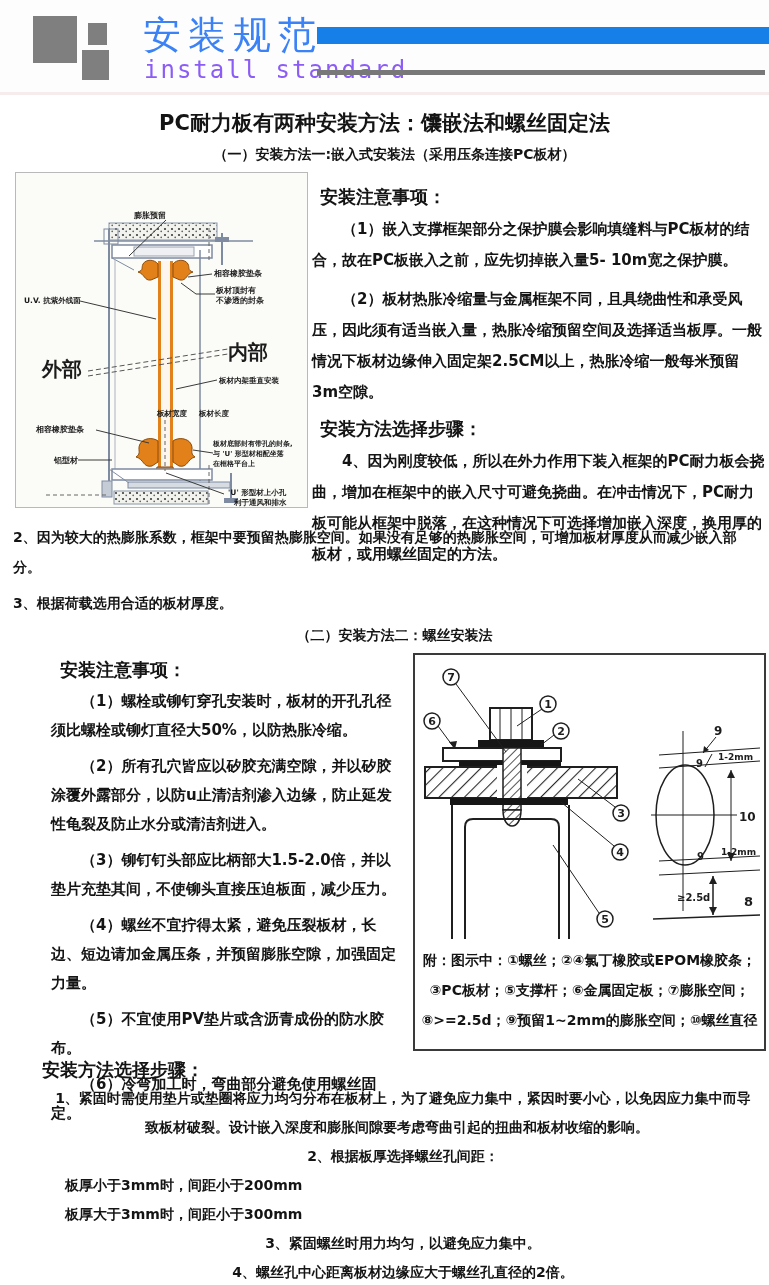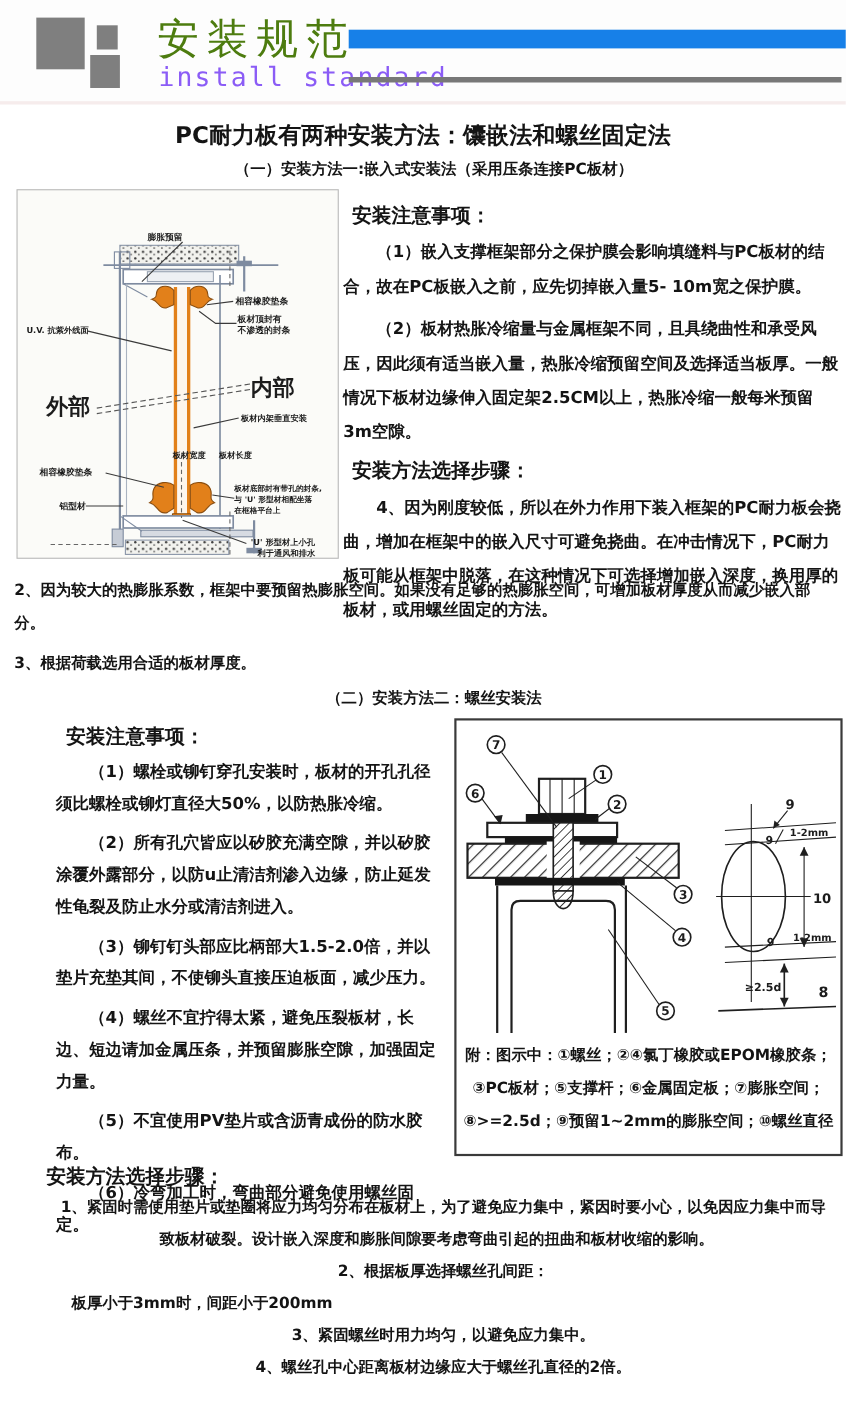--- a/index.html
+++ b/index.html
@@ -6,21 +6,21 @@
   body{font-family:"DejaVu Sans","Liberation Sans",sans-serif;color:#141414;}
   .page{position:relative;width:769px;height:1285px;background:#fff;overflow:hidden;}
 
   
   .header{position:relative;height:92px;background:#fdfdfd;border-bottom:3px solid #f6ecec;}
   .sq{position:absolute;background:#7f7f7f;}
   .sq-big{left:33px;top:16px;width:44px;height:47px;}
   .sq-small{left:88px;top:23px;width:19px;height:22px;}
   .sq-med{left:82px;top:50px;width:27px;height:30px;}
   .brand-cn{position:absolute;left:143px;top:10px;font-family:Liberation Sans, sans-serif;
-            font-size:38px;color:#4d7c0f;letter-spacing:7px;white-space:nowrap;}
+            font-size:38px;color:#3b82f6;letter-spacing:7px;white-space:nowrap;}
   .brand-en{position:absolute;left:144px;top:56px;font-family:"DejaVu Sans Mono","Liberation Mono",monospace;
             font-size:24px;color:#8b5cf6;letter-spacing:2px;white-space:nowrap;}
   .bar-blue{position:absolute;left:317px;top:27px;width:452px;height:17px;background:#1780e8;}
   .bar-gray{position:absolute;left:317px;top:70px;width:448px;height:5px;background:#787878;}
 
   
   .main-title{margin:14px 0 4px;text-align:center;font-size:21px;font-weight:bold;line-height:28px;}
   .sub-title{margin:7px 0 0;text-align:center;font-size:14px;font-weight:bold;line-height:20px;padding-left:20px;}
 
   
@@ -276,17 +276,18 @@
         <p>⑧&gt;=2.5d；⑨预留1~2mm的膨胀空间；⑩螺丝直径</p>
       </div>
     </div>
   </div>
 
   <div class="bottom">
     <div class="note-heading">安装方法选择步骤：</div>
     <p class="b-step">1、紧固时需使用垫片或垫圈将应力均匀分布在板材上，为了避免应力集中，紧因时要小心，以免因应力集中而导致板材破裂。设计嵌入深度和膨胀间隙要考虑弯曲引起的扭曲和板材收缩的影响。</p>
     <p class="b-step">2、根据板厚选择螺丝孔间距：</p>
     <p class="b-sub">板厚小于3mm时，间距小于200mm</p>
+    <p class="b-sub">板厚大于3mm时，间距小于300mm</p>
     <p class="b-step">3、紧固螺丝时用力均匀，以避免应力集中。</p>
     <p class="b-step">4、螺丝孔中心距离板材边缘应大于螺丝孔直径的2倍。</p>
   </div>
 
 </div>
 
 </body></html>

